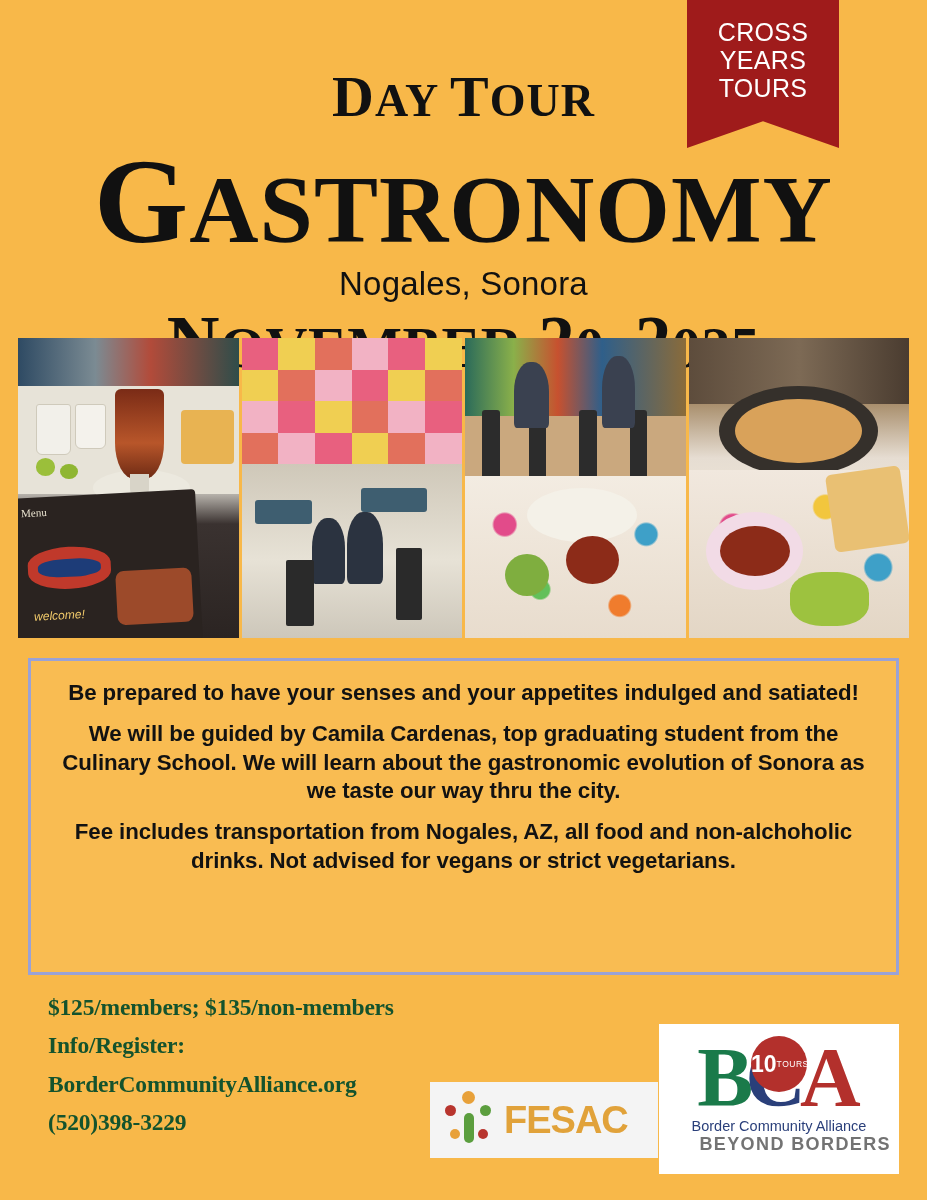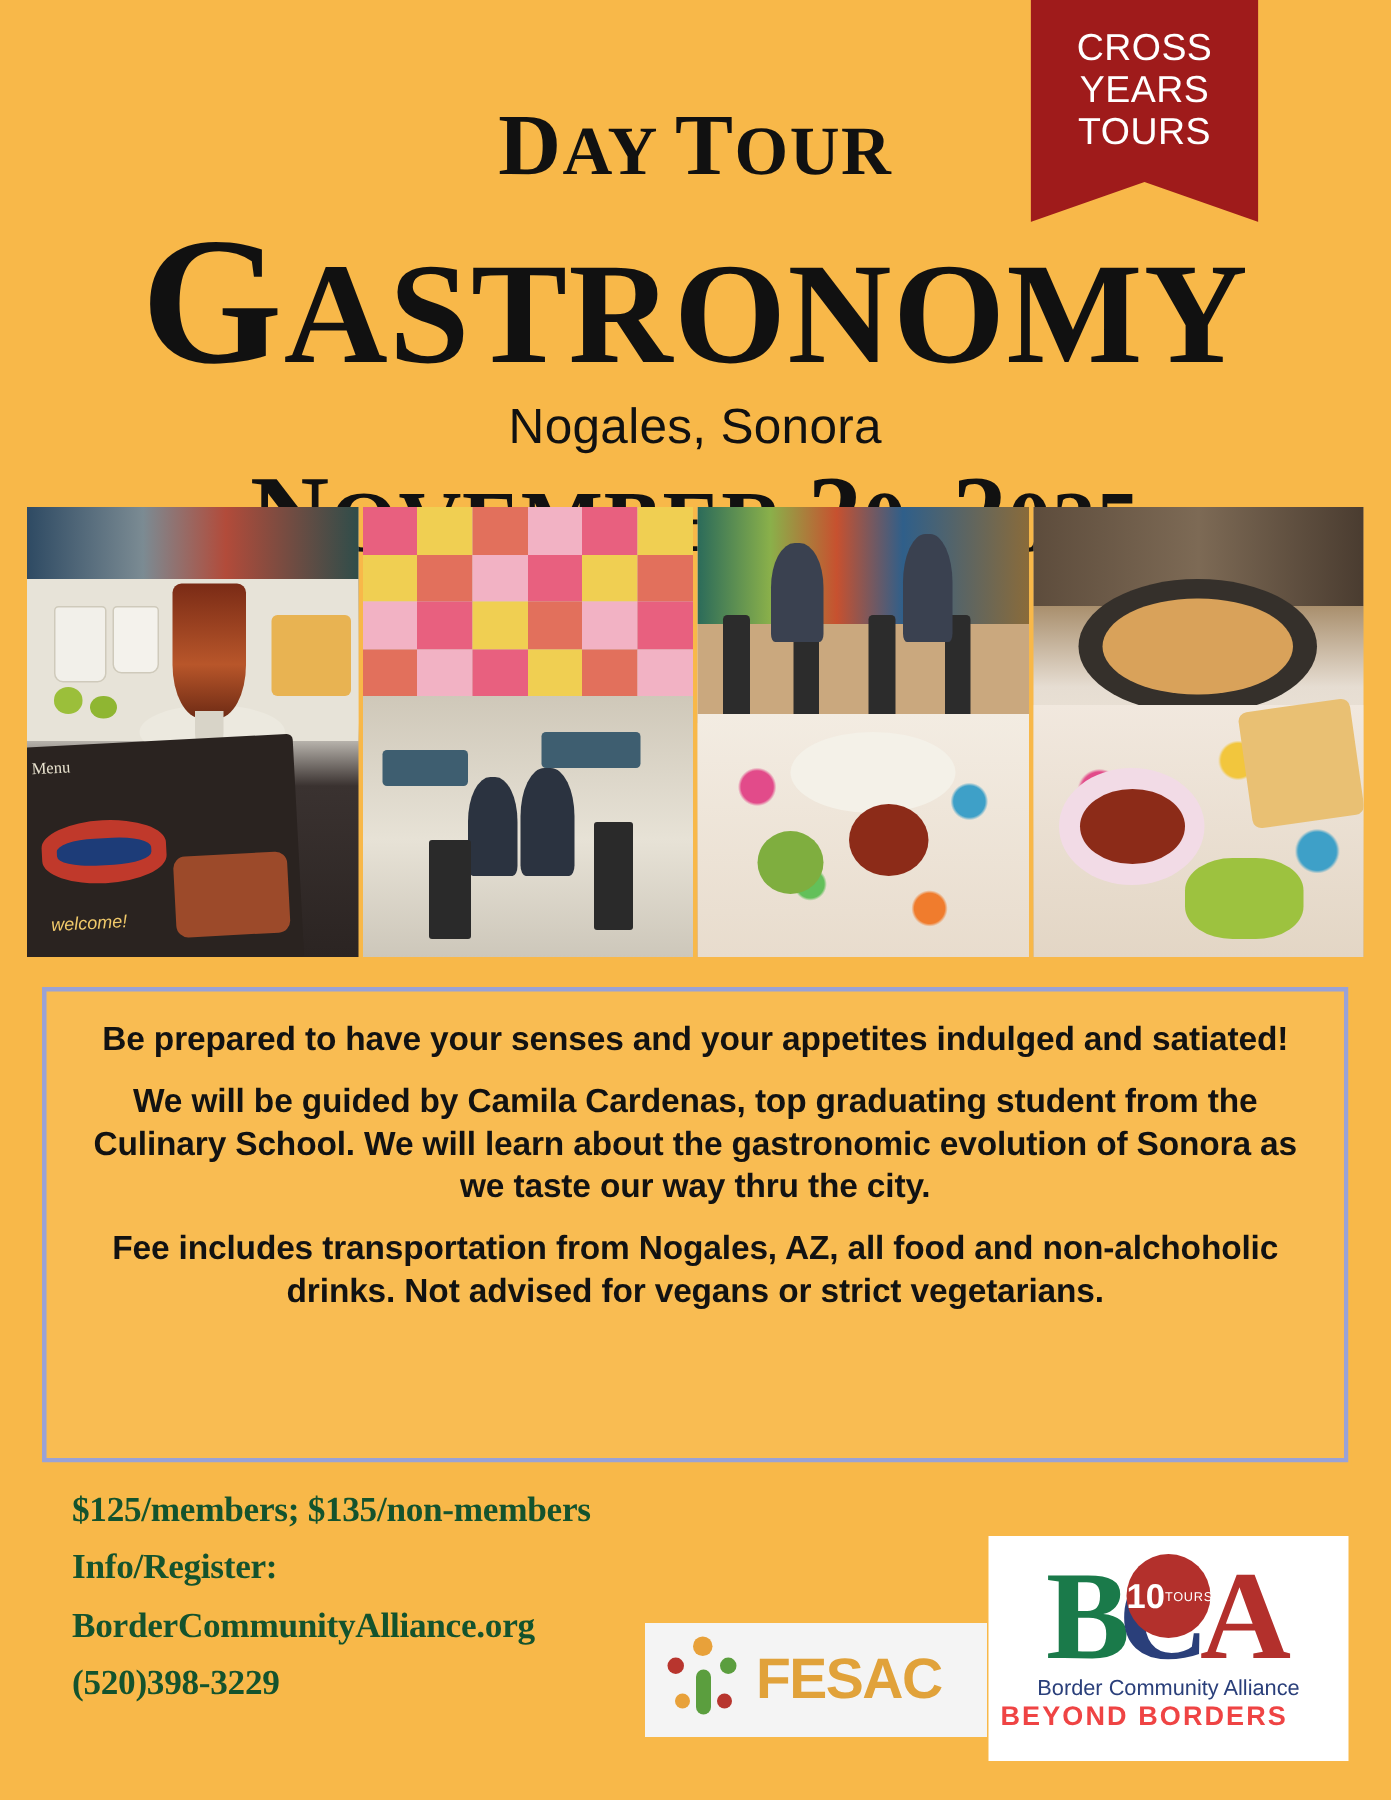--- a/index.html
+++ b/index.html
@@ -218,21 +218,21 @@
     padding: 6px 8px 8px;
   }
   .bca .glyphs { position: relative; height: 86px; display:flex; align-items:flex-end; justify-content:center; }
   .bca .gB { font-size: 84px; font-weight: 700; color: #1a7a4a; line-height: .9; font-family:"Liberation Serif", serif; }
   .bca .gC { font-size: 84px; font-weight: 700; color: #2a3f7a; line-height: .9; font-family:"Liberation Serif", serif; margin-left:-8px; }
   .bca .gA { font-size: 84px; font-weight: 700; color: #b3302c; line-height: .9; font-family:"Liberation Serif", serif; margin-left:-6px; }
   .bca .seal { position:absolute; top: 6px; left: 84px; width: 56px; height: 56px; border-radius:50%; background:#b3302c; color:#fff; display:flex; flex-direction:row; align-items:center; justify-content:flex-start; }
   .bca .seal .n { font-size: 23px; font-weight:700; line-height:1; }
   .bca .seal .y { font-size: 8.5px; letter-spacing:.5px; }
   .bca .l1 { text-align:center; font-size: 14.5px; color:#2a3f7a; margin-top:2px; }
-  .bca .l2 { text-align:left; font-size: 18px; font-weight:700; color:#ef4444; letter-spacing:1.4px; }
+  .bca .l2 { text-align:right; font-size: 18px; font-weight:700; color:#737373; letter-spacing:1.4px; }
 </style>
 </head>
 <body>
 
 <div class="flyer">
 
   <div class="ribbon">
     <span>CROSS</span>
     <span>YEARS</span>
     <span>TOURS</span>

